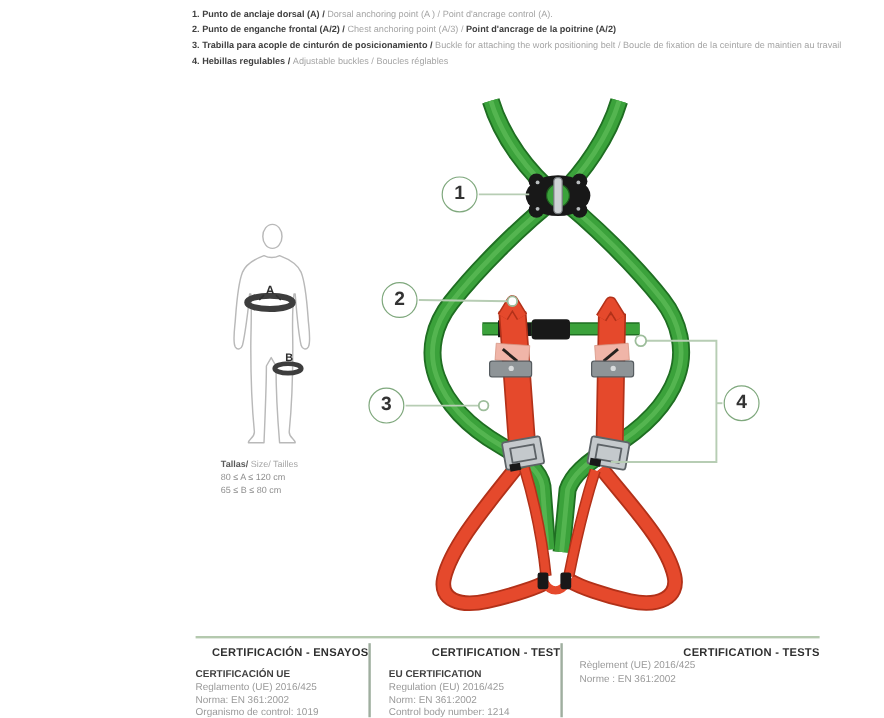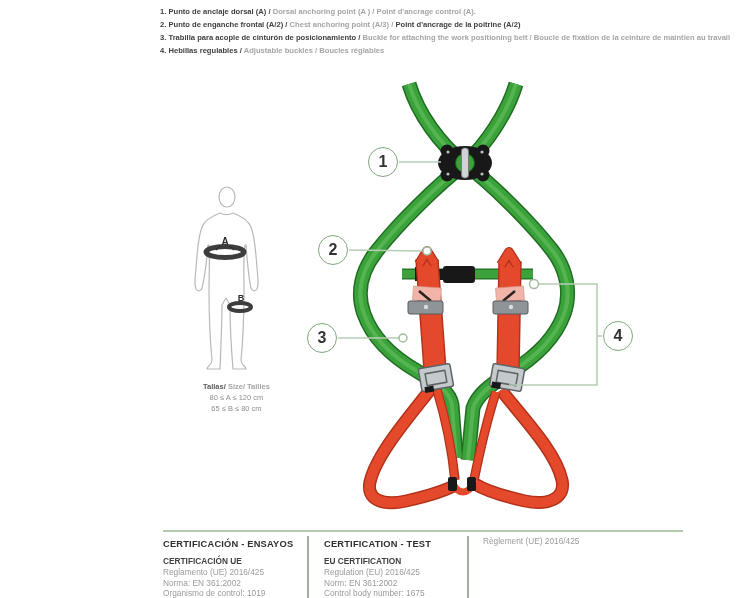--- a/index.html
+++ b/index.html
@@ -14,21 +14,21 @@
   }
   html,body{margin:0;padding:0;background:#fff;}
   .page{
     position:relative;width:737px;height:598px;background:#fff;overflow:hidden;
     font-family:"Liberation Sans", sans-serif;
   }
   
   .legend{position:absolute;left:160px;top:7px;width:574px;}
   .legend-item{font-size:7.6px;line-height:10.3px;margin-bottom:2.6px;}
   .t-dark{color:#3f3f3f;font-weight:bold;}
-  .t-gray{color:#a5a5a5;font-weight:bold;}
+  .t-gray{color:#a5a5a5;font-weight:normal;}
   .t-mid{color:#5a5a5a;font-weight:bold;}
   
   svg.illu{position:absolute;left:0;top:0;}
   .body-outline{fill:#ffffff;stroke:#b9b9b9;stroke-width:1.2;stroke-linejoin:round;}
   .band{fill:none;stroke:#3d3d3d;}
   .band-mark{stroke:#2e2e2e;stroke-width:1.4;fill:none;}
   .band-label{fill:#2e2e2e;font-weight:bold;font-family:"Liberation Sans",sans-serif;}
   .edge-g{stroke:var(--harness-green-dark);fill:none;}
   .core-g{stroke:var(--harness-green);fill:none;}
   .hi-g{stroke:#5ebb58;fill:none;opacity:.75;}
@@ -44,30 +44,30 @@
   .callout-line{stroke:var(--callout-line);stroke-width:1.6;fill:none;}
   .callout-dot{fill:#fff;stroke:#9dbd9b;stroke-width:1.5;}
   
   .callout{
     position:absolute;width:30px;height:30px;border-radius:50%;
     background:#fff;border:1.6px solid var(--callout-border);
     display:flex;align-items:center;justify-content:center;
     font-size:16px;font-weight:bold;color:#333;box-sizing:border-box;
   }
   
-  .sizes{position:absolute;left:203px;top:381px;font-size:7.5px;line-height:11px;color:#8f8f8f;text-align:center;}
+  .sizes{position:absolute;left:184px;top:381px;font-size:7.5px;line-height:11px;color:#8f8f8f;}
   
   .cert{position:absolute;left:163px;top:530px;width:520px;}
   .cert-line{height:2px;background:var(--section-line);margin-bottom:4px;}
   .cert-cols{display:flex;align-items:stretch;}
   .cert-col{box-sizing:border-box;}
   .cert-col.c1{width:144px;}
   .cert-col.c2{width:160px;border-left:2px solid var(--divider);padding-left:15px;}
   .cert-col.c3{flex:1;border-left:2px solid var(--divider);padding-left:14px;}
-  .cert-header{font-size:9.3px;font-weight:bold;color:#2f2f2f;letter-spacing:.2px;margin-top:3px;}
+  .cert-header{font-size:9.3px;font-weight:bold;color:#2f2f2f;letter-spacing:.2px;margin-top:3px;text-align:right;}
   .cert-sub{font-size:8.3px;font-weight:bold;color:#3f3f3f;margin-top:7px;margin-bottom:1px;}
   .cert-text{font-size:8.3px;color:#9a9a9a;line-height:10.6px;}
 </style>
 </head>
 <body>
 
 <div class="page">
 
   <div class="legend">
     <div class="legend-item"><span class="t-dark">1. Punto de anclaje dorsal (A) / </span><span class="t-gray">Dorsal anchoring point (A ) / </span><span class="t-gray">Point d'ancrage control (A).</span></div>
@@ -215,21 +215,23 @@
         <div class="cert-sub">CERTIFICACIÓN UE</div>
         <div class="cert-text">Reglamento (UE) 2016/425</div>
         <div class="cert-text">Norma: EN 361:2002</div>
         <div class="cert-text">Organismo de control: 1019</div>
       </div>
       <div class="cert-col c2">
         <div class="cert-header">CERTIFICATION - TEST</div>
         <div class="cert-sub">EU CERTIFICATION</div>
         <div class="cert-text">Regulation (EU) 2016/425</div>
         <div class="cert-text">Norm: EN 361:2002</div>
-        <div class="cert-text">Control body number: 1675</div>
+        <div class="cert-text">Control body number: 1214</div>
       </div>
       <div class="cert-col c3">
+        <div class="cert-header">CERTIFICATION - TESTS</div>
         <div class="cert-text">Règlement (UE) 2016/425</div>
+        <div class="cert-text">Norme : EN 361:2002</div>
       </div>
     </div>
   </div>
 
 </div>
 
 </body></html>

